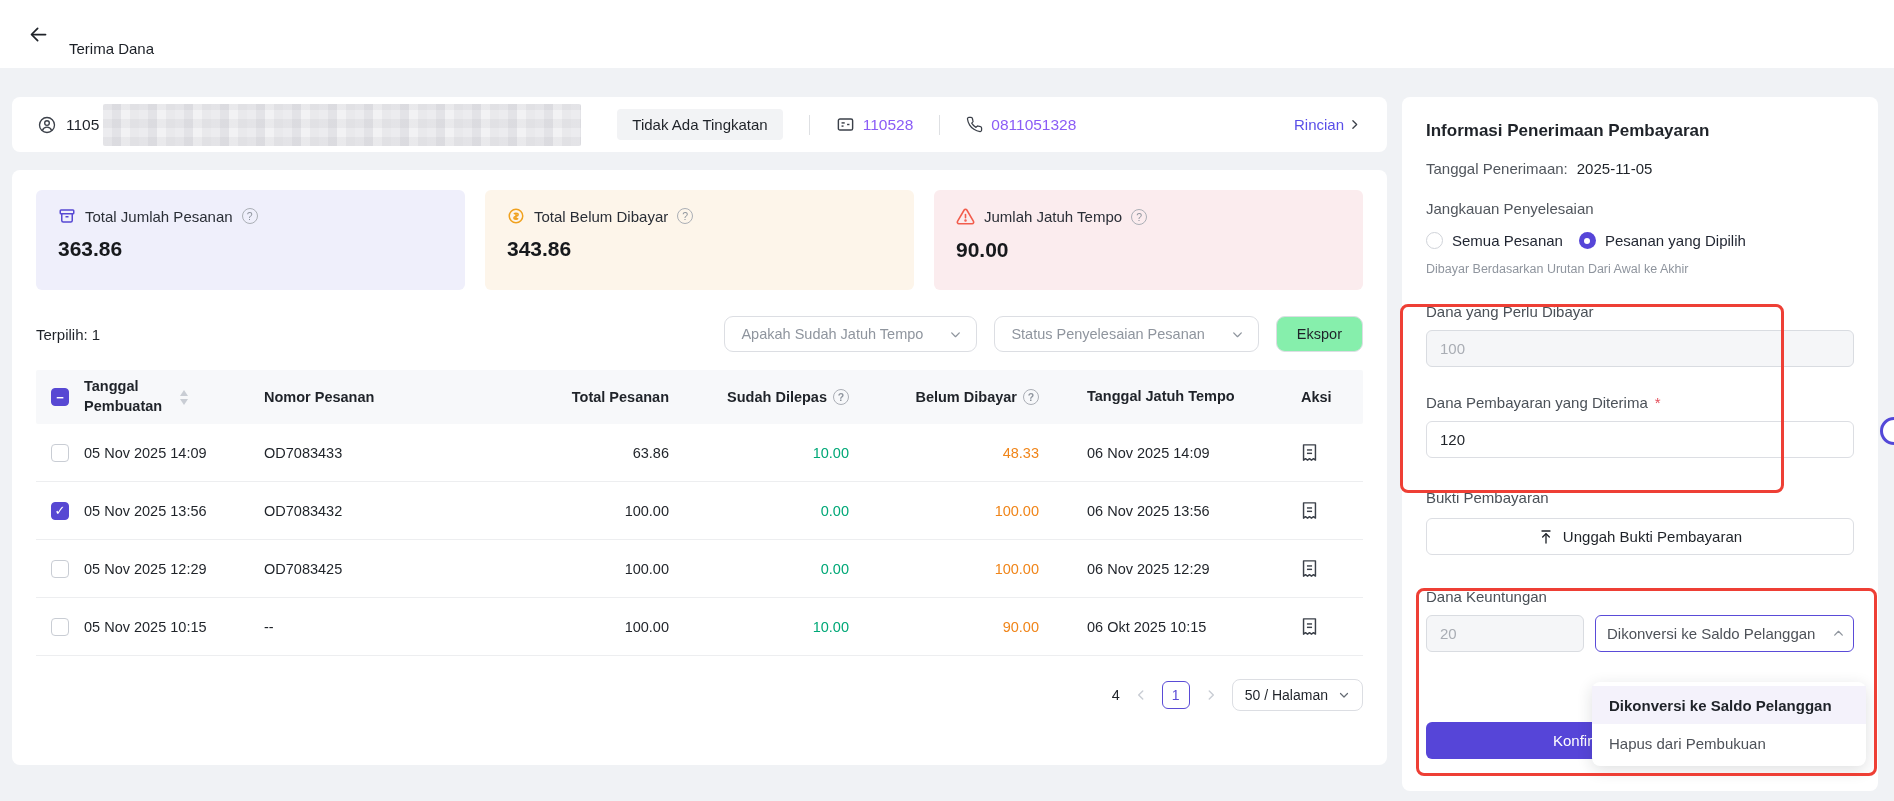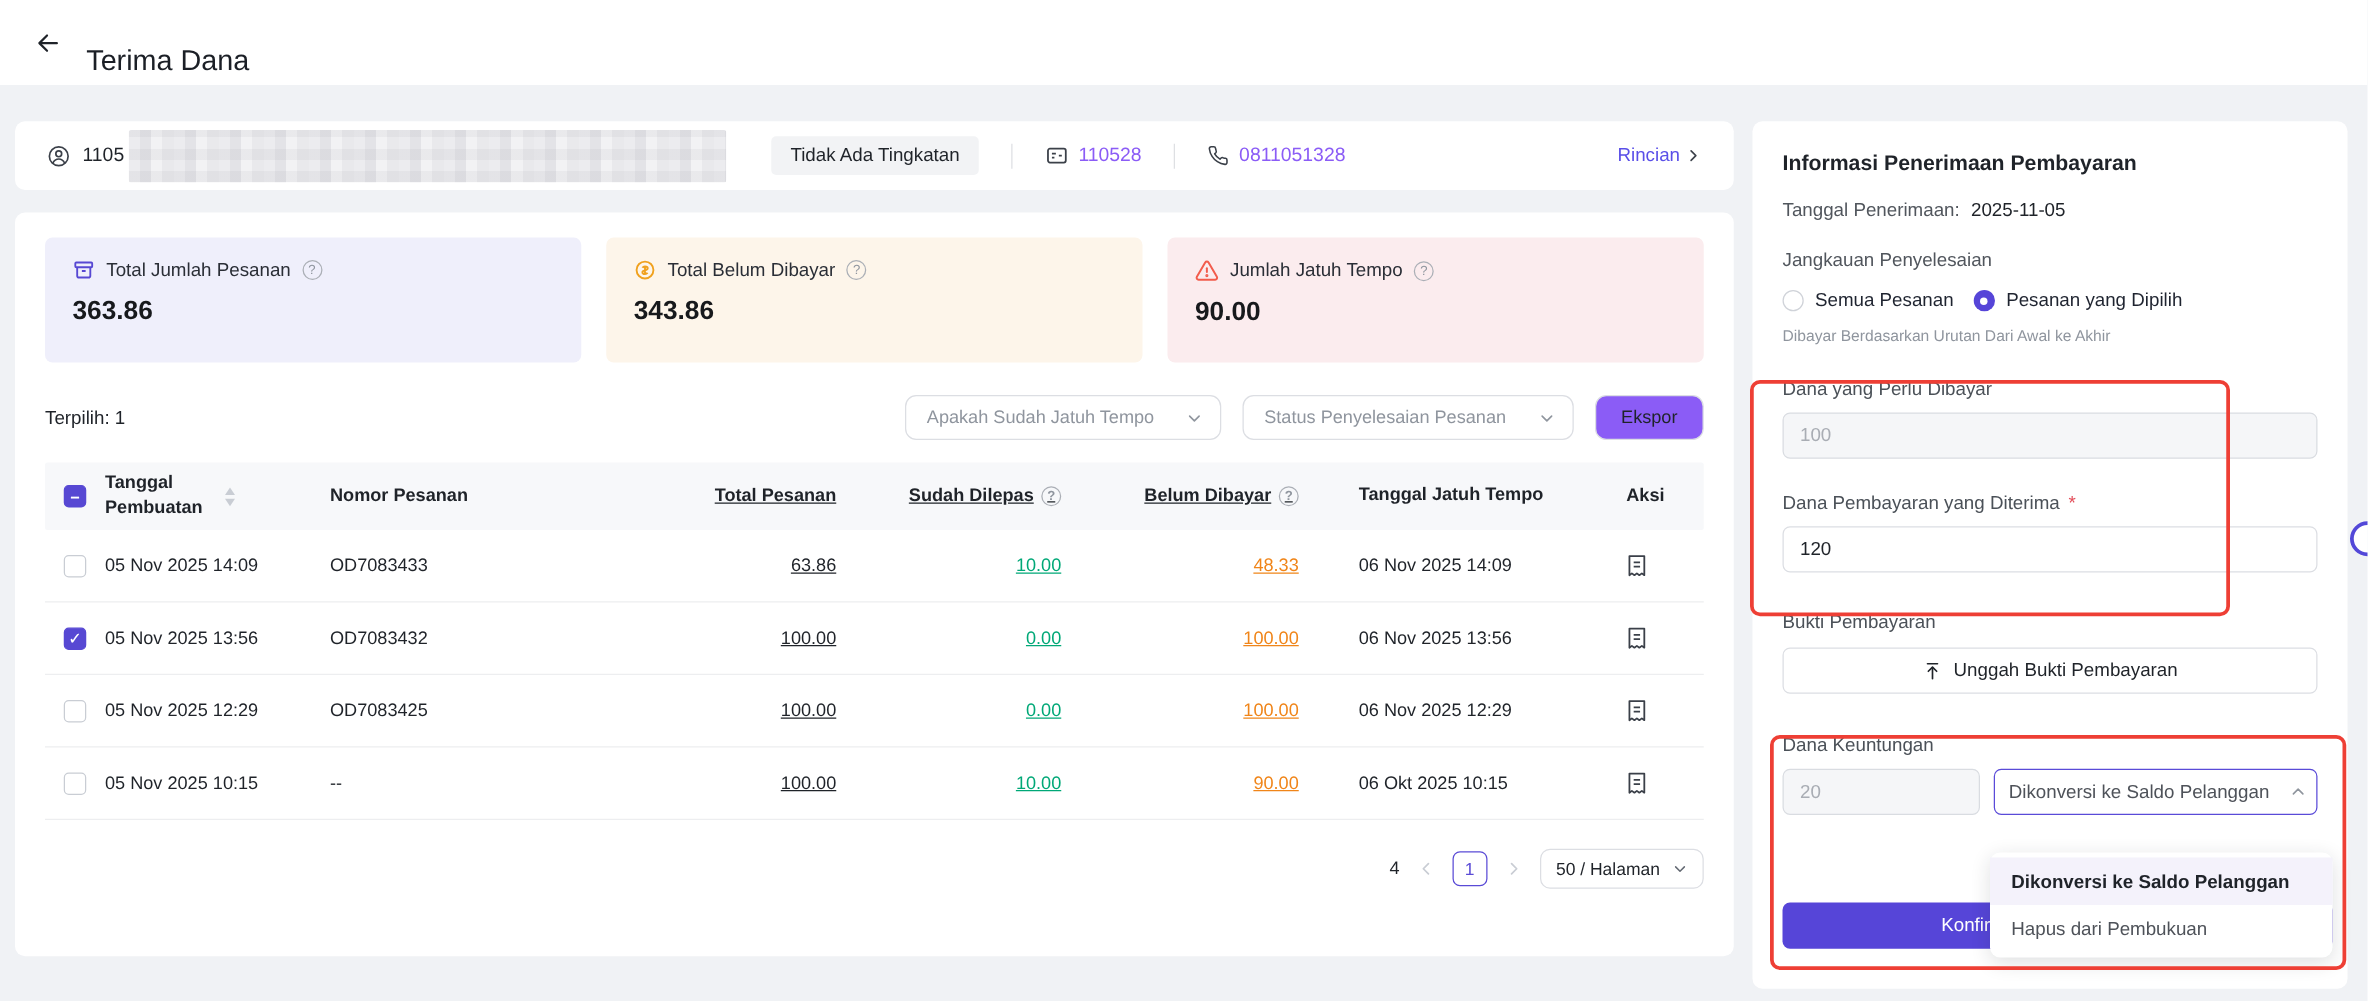--- a/index.html
+++ b/index.html
@@ -9,21 +9,21 @@
     background:#F0F2F5; color:#1F2329; overflow:hidden; position:relative;
     font-size:15px;
   }
   .page { position:absolute; inset:0; }
 
   
   .top-header {
     position:absolute; left:0; top:0; width:100%; height:68px;
     background:#FFFFFF; display:flex; align-items:center; padding-left:28px; gap:20px;
   }
-  .top-header h1 { font-size:23px; font-weight:500; color:#1B1F26;margin-top:28px; }
+  .top-header h1 { font-size:15px; font-weight:500; color:#1B1F26;margin-top:28px; }
   .icon-btn { display:inline-flex; align-items:center; justify-content:center; cursor:pointer; }
 
   
   .customer-card {
     position:absolute; left:12px; top:97px; width:1375px; height:55px;
     background:#fff; border-radius:8px; display:flex; align-items:center;
     padding:0 26px; gap:10px;
   }
   .cust-id { font-size:15.5px; color:#1F2329; }
   .blur-block {
@@ -63,33 +63,33 @@
   
   .toolbar { display:flex; align-items:center; margin-top:26px; height:36px; }
   .selected-label { font-size:15px; color:#1F2329; }
   .toolbar-right { margin-left:auto; display:flex; gap:17px; }
   .filter-select {
     height:36px; border:1px solid #DCDEE3; border-radius:9px; background:#fff;
     display:flex; align-items:center; gap:26px; padding:0 14px 0 16px;
     color:#8F959E; font-size:14.5px; cursor:pointer; white-space:nowrap;
   }
   .btn-plain {
-    height:36px; border:1px solid #DCDEE3; border-radius:9px; background:#8b5cf6;
+    height:36px; border:1px solid #DCDEE3; border-radius:9px; background:#86efac;
     padding:0 20px; font-size:14.5px; color:#1F2329; display:flex; align-items:center; cursor:pointer;
   }
 
   
   .grid-row {
     display:grid; grid-template-columns:48px 180px 230px 175px 180px 190px 240px 1fr;
     align-items:center;
   }
   .t-head { background:#F7F8FA; height:54px; margin-top:18px; border-radius:2px; font-weight:700; font-size:14.5px; }
   .t-row { height:58px; border-bottom:1px solid #EDEEF0; font-size:14.5px; }
   .cell-c { display:flex; justify-content:center; }
-  .cell-r { text-align:right; display:flex; justify-content:flex-end; align-items:center; gap:6px;text-decoration:underline; }
+  .cell-r { text-align:right; display:flex; justify-content:flex-end; align-items:center; gap:6px; }
   .cell-l { padding-left:48px; }
   .cell-aksi { padding-left:22px; display:flex; }
   .two-line { line-height:1.35; }
   .head-flex { display:flex; align-items:center; gap:10px; }
   .sort-icon { display:inline-flex; flex-direction:column; gap:3px; cursor:pointer; }
   .sort-icon .up    { width:0; height:0; border-left:4.5px solid transparent; border-right:4.5px solid transparent; border-bottom:6px solid #C9CDD4; }
   .sort-icon .down  { width:0; height:0; border-left:4.5px solid transparent; border-right:4.5px solid transparent; border-top:6px solid #C9CDD4; }
   .val-green  { color:#00A877; }
   .val-orange { color:#F08519; }
   .checkbox {

